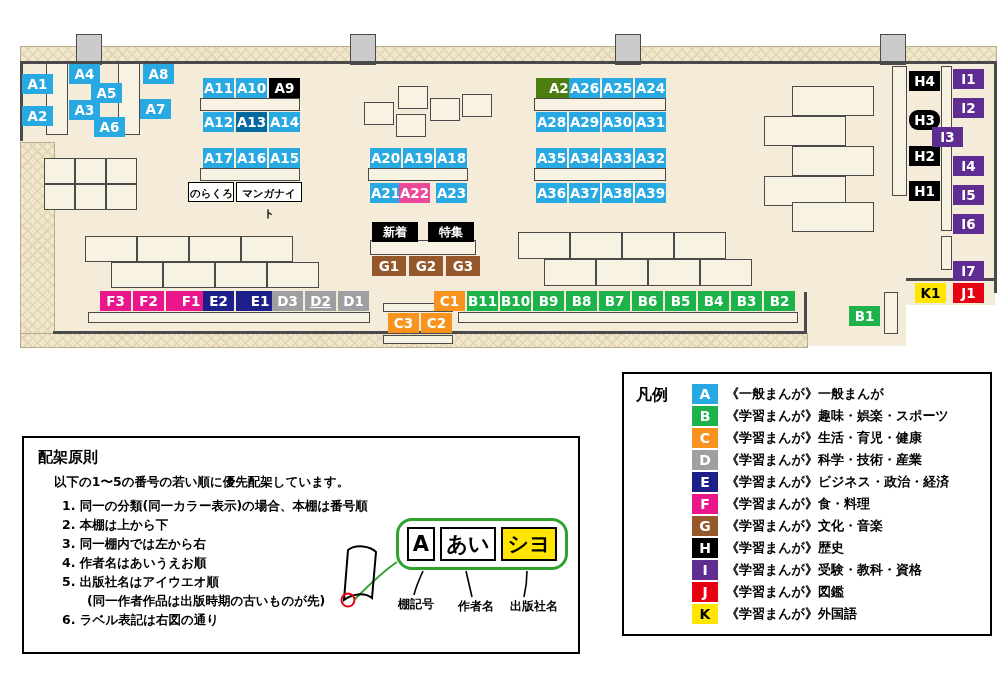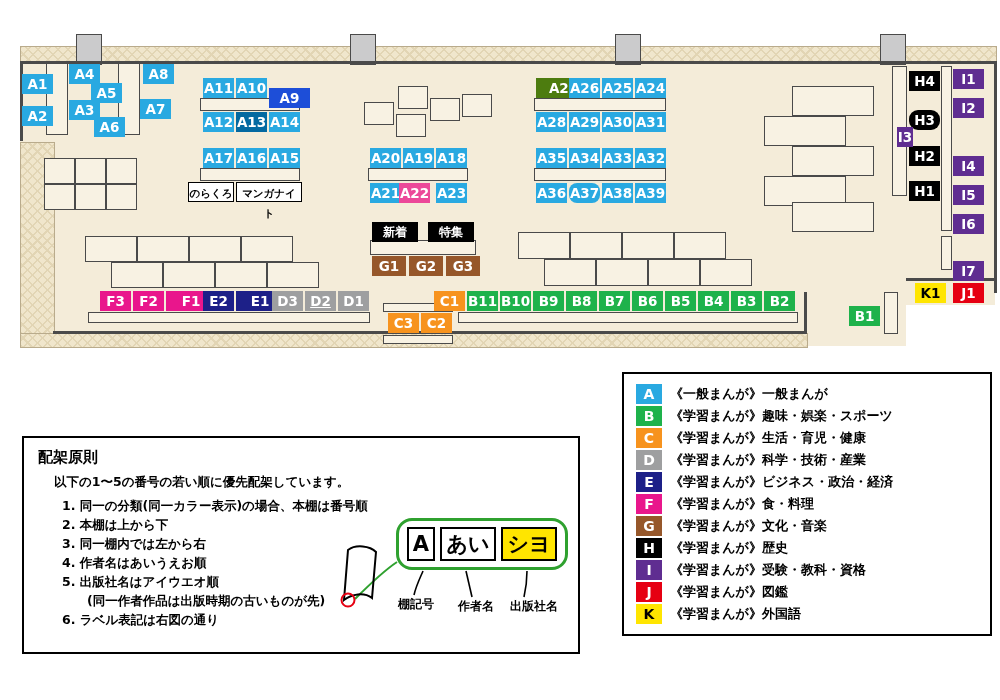--- a/index.html
+++ b/index.html
@@ -116,21 +116,21 @@
       <div class="mlabel" style="left: 22px; top: 74px; width: 31px; background: rgb(41, 169, 225);">A1</div>
       <div class="mlabel" style="left: 22px; top: 106px; width: 31px; background: rgb(41, 169, 225);">A2</div>
       <div class="mlabel" style="left: 69px; top: 64px; width: 31px; background: rgb(41, 169, 225);">A4</div>
       <div class="mlabel" style="left: 69px; top: 100px; width: 31px; background: rgb(41, 169, 225);">A3</div>
       <div class="mlabel" style="left: 91px; top: 83px; width: 31px; background: rgb(41, 169, 225);">A5</div>
       <div class="mlabel" style="left: 94px; top: 117px; width: 31px; background: rgb(41, 169, 225);">A6</div>
       <div class="mlabel" style="left: 143px; top: 64px; width: 31px; background: rgb(41, 169, 225);">A8</div>
       <div class="mlabel" style="left: 140px; top: 99px; width: 31px; background: rgb(41, 169, 225);">A7</div>
       <div class="mlabel" style="left: 203px; top: 78px; width: 31px; background: rgb(41, 169, 225);">A11</div>
       <div class="mlabel" style="left: 236px; top: 78px; width: 31px; background: rgb(41, 169, 225);">A10</div>
-      <div class="mlabel" style="left: 269px; top: 78px; width: 41px; background: #1d4ed8; margin-top: 10px;">A9</div>
+      <div class="mlabel" style="left: 269px; top: 78px; width: 31px; background: #000000;">A9</div>
       <div class="mlabel" style="left: 203px; top: 112px; width: 31px; background: rgb(41, 169, 225);">A12</div>
       <div class="mlabel" style="left: 236px; top: 112px; width: 31px; background: #0369a1;">A13</div>
       <div class="mlabel" style="left: 269px; top: 112px; width: 31px; background: rgb(41, 169, 225);">A14</div>
       <div class="mlabel" style="left: 203px; top: 148px; width: 31px; background: rgb(41, 169, 225);">A17</div>
       <div class="mlabel" style="left: 236px; top: 148px; width: 31px; background: rgb(41, 169, 225);">A16</div>
       <div class="mlabel" style="left: 269px; top: 148px; width: 31px; background: rgb(41, 169, 225);">A15</div>
       <div class="mlabel" style="left: 370px; top: 148px; width: 31px; background: rgb(41, 169, 225);">A20</div>
       <div class="mlabel" style="left: 403px; top: 148px; width: 31px; background: rgb(41, 169, 225);">A19</div>
       <div class="mlabel" style="left: 436px; top: 148px; width: 31px; background: rgb(41, 169, 225);">A18</div>
       <div class="mlabel" style="left: 370px; top: 183px; width: 31px; background: rgb(41, 169, 225);">A21</div>
@@ -142,24 +142,24 @@
       <div class="mlabel" style="left: 635px; top: 78px; width: 31px; background: rgb(41, 169, 225);">A24</div>
       <div class="mlabel" style="left: 536px; top: 112px; width: 31px; background: rgb(41, 169, 225);">A28</div>
       <div class="mlabel" style="left: 569px; top: 112px; width: 31px; background: rgb(41, 169, 225);">A29</div>
       <div class="mlabel" style="left: 602px; top: 112px; width: 31px; background: rgb(41, 169, 225);">A30</div>
       <div class="mlabel" style="left: 635px; top: 112px; width: 31px; background: rgb(41, 169, 225);">A31</div>
       <div class="mlabel" style="left: 536px; top: 148px; width: 31px; background: rgb(41, 169, 225);">A35</div>
       <div class="mlabel" style="left: 569px; top: 148px; width: 31px; background: rgb(41, 169, 225);">A34</div>
       <div class="mlabel" style="left: 602px; top: 148px; width: 31px; background: rgb(41, 169, 225);">A33</div>
       <div class="mlabel" style="left: 635px; top: 148px; width: 31px; background: rgb(41, 169, 225);">A32</div>
       <div class="mlabel" style="left: 536px; top: 183px; width: 31px; background: rgb(41, 169, 225);">A36</div>
-      <div class="mlabel" style="left: 569px; top: 183px; width: 31px; background: rgb(41, 169, 225); border-radius: 8px;">A37</div>
+      <div class="mlabel" style="left: 569px; top: 183px; width: 31px; background: rgb(41, 169, 225);">A37</div>
       <div class="mlabel" style="left: 602px; top: 183px; width: 31px; background: rgb(41, 169, 225);">A38</div>
       <div class="mlabel" style="left: 635px; top: 183px; width: 31px; background: rgb(41, 169, 225);">A39</div>
-      <div class="mlabel" style="left: 188px; top: 182px; width: 46px; background: rgb(255, 255, 255); font-size: 10.5px; color: rgb(0, 0, 0); border: 1px solid rgb(0, 0, 0);">のらくろ</div>
+      <div class="mlabel" style="left: 188px; top: 182px; width: 46px; background: rgb(255, 255, 255); font-size: 10.5px; color: rgb(0, 0, 0); border: 1px solid rgb(0, 0, 0); text-align: right;">のらくろ</div>
       <div class="mlabel" style="left: 236px; top: 182px; width: 66px; background: rgb(255, 255, 255); font-size: 10.5px; color: rgb(0, 0, 0); border: 1px solid rgb(0, 0, 0);">マンガナイト</div>
       <div class="mlabel" style="left: 372px; top: 222px; width: 46px; background: rgb(0, 0, 0); font-size: 12px;">新着</div>
       <div class="mlabel" style="left: 428px; top: 222px; width: 46px; background: rgb(0, 0, 0); font-size: 12px;">特集</div>
       <div class="mlabel" style="left: 372px; top: 256px; width: 34px; background: rgb(150, 87, 42);">G1</div>
       <div class="mlabel" style="left: 409px; top: 256px; width: 34px; background: rgb(150, 87, 42);">G2</div>
       <div class="mlabel" style="left: 446px; top: 256px; width: 34px; background: rgb(150, 87, 42);">G3</div>
       <div class="mlabel" style="left: 100px; top: 291px; width: 31px; background: rgb(233, 22, 140);">F3</div>
       <div class="mlabel" style="left: 133px; top: 291px; width: 31px; background: rgb(233, 22, 140);">F2</div>
       <div class="mlabel" style="left: 166px; top: 291px; width: 50px; background: rgb(233, 22, 140);">F1</div>
       <div class="mlabel" style="left: 203px; top: 291px; width: 31px; background: rgb(29, 32, 136);">E2</div>
@@ -180,21 +180,21 @@
       <div class="mlabel" style="left: 764px; top: 291px; width: 31px; background: rgb(30, 178, 75);">B2</div>
       <div class="mlabel" style="left: 388px; top: 313px; width: 31px; background: rgb(247, 147, 30);">C3</div>
       <div class="mlabel" style="left: 421px; top: 313px; width: 31px; background: rgb(247, 147, 30);">C2</div>
       <div class="mlabel" style="left: 849px; top: 306px; width: 31px; background: rgb(30, 178, 75);">B1</div>
       <div class="mlabel" style="left: 909px; top: 71px; width: 31px; background: rgb(0, 0, 0);">H4</div>
       <div class="mlabel" style="left: 909px; top: 110px; width: 31px; background: rgb(0, 0, 0); border-radius: 9px;">H3</div>
       <div class="mlabel" style="left: 909px; top: 146px; width: 31px; background: rgb(0, 0, 0);">H2</div>
       <div class="mlabel" style="left: 909px; top: 181px; width: 31px; background: rgb(0, 0, 0);">H1</div>
       <div class="mlabel" style="left: 953px; top: 69px; width: 31px; background: rgb(95, 45, 145);">I1</div>
       <div class="mlabel" style="left: 953px; top: 98px; width: 31px; background: rgb(95, 45, 145);">I2</div>
-      <div class="mlabel" style="left: 897px; top: 127px; width: 16px; background: rgb(95, 45, 145);">I3</div>
+      <div class="mlabel" style="left: 932px; top: 127px; width: 31px; background: rgb(95, 45, 145);">I3</div>
       <div class="mlabel" style="left: 953px; top: 156px; width: 31px; background: rgb(95, 45, 145);">I4</div>
       <div class="mlabel" style="left: 953px; top: 185px; width: 31px; background: rgb(95, 45, 145); text-align: center;">I5</div>
       <div class="mlabel" style="left: 953px; top: 214px; width: 31px; background: rgb(95, 45, 145);">I6</div>
       <div class="mlabel" style="left: 953px; top: 261px; width: 31px; background: rgb(95, 45, 145);">I7</div>
       <div class="mlabel" style="left: 915px; top: 283px; width: 31px; background: rgb(255, 229, 0); color: rgb(0, 0, 0);">K1</div>
       <div class="mlabel" style="left: 953px; top: 283px; width: 31px; background: rgb(230, 0, 18);">J1</div>
     </div>
 
   <div id="rulesbox">
     <div class="rtitle">配架原則</div>
@@ -226,20 +226,21 @@
       <path d="M12,8 C20,2 34,4 40,10 L36,56 C28,50 16,52 8,58 Z" fill="none" stroke="#000" stroke-width="2"></path>
       <circle cx="12" cy="58" r="6.5" fill="none" stroke="#e60012" stroke-width="2"></circle>
     </svg>
 
     <div class="callout" style="left:374px;top:158px">棚記号</div>
     <div class="callout" style="left:434px;top:160px">作者名</div>
     <div class="callout" style="left:486px;top:160px">出版社名</div>
   </div>
 
   <div id="legendbox">
+    <div class="ltitle">凡例</div>
     <div id="lrows">
         <div class="lrow">
           <span class="lbox" style="background: rgb(41, 169, 225);">A</span>
           <span class="ltext">《一般まんが》一般まんが</span>
         </div>
         <div class="lrow">
           <span class="lbox" style="background: rgb(30, 178, 75);">B</span>
           <span class="ltext">《学習まんが》趣味・娯楽・スポーツ</span>
         </div>
         <div class="lrow">

